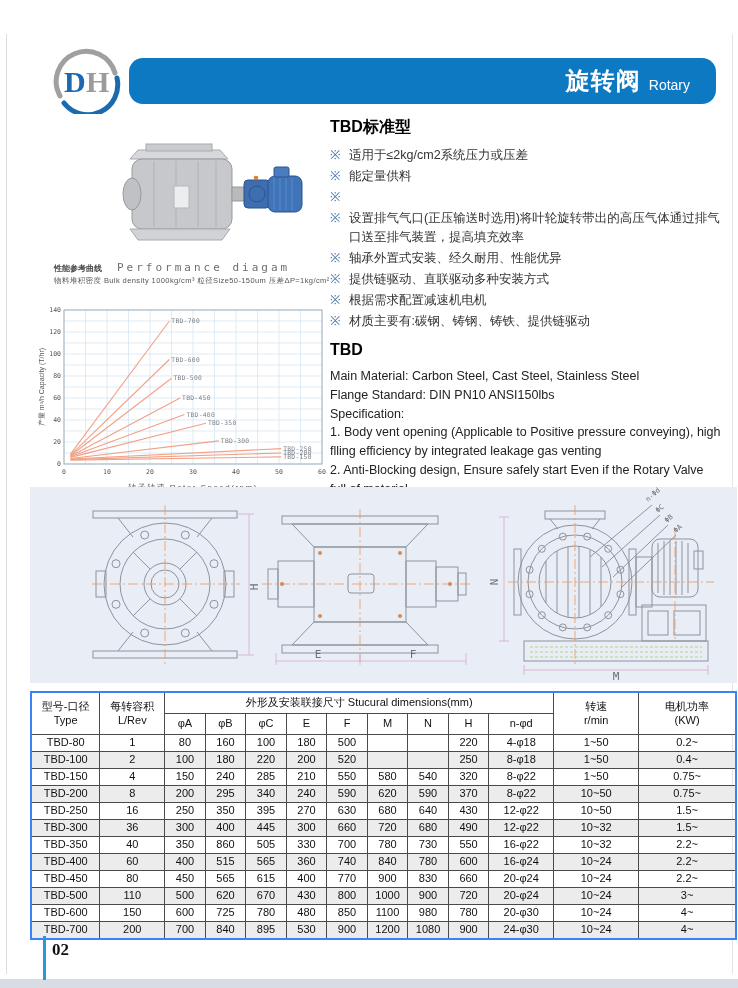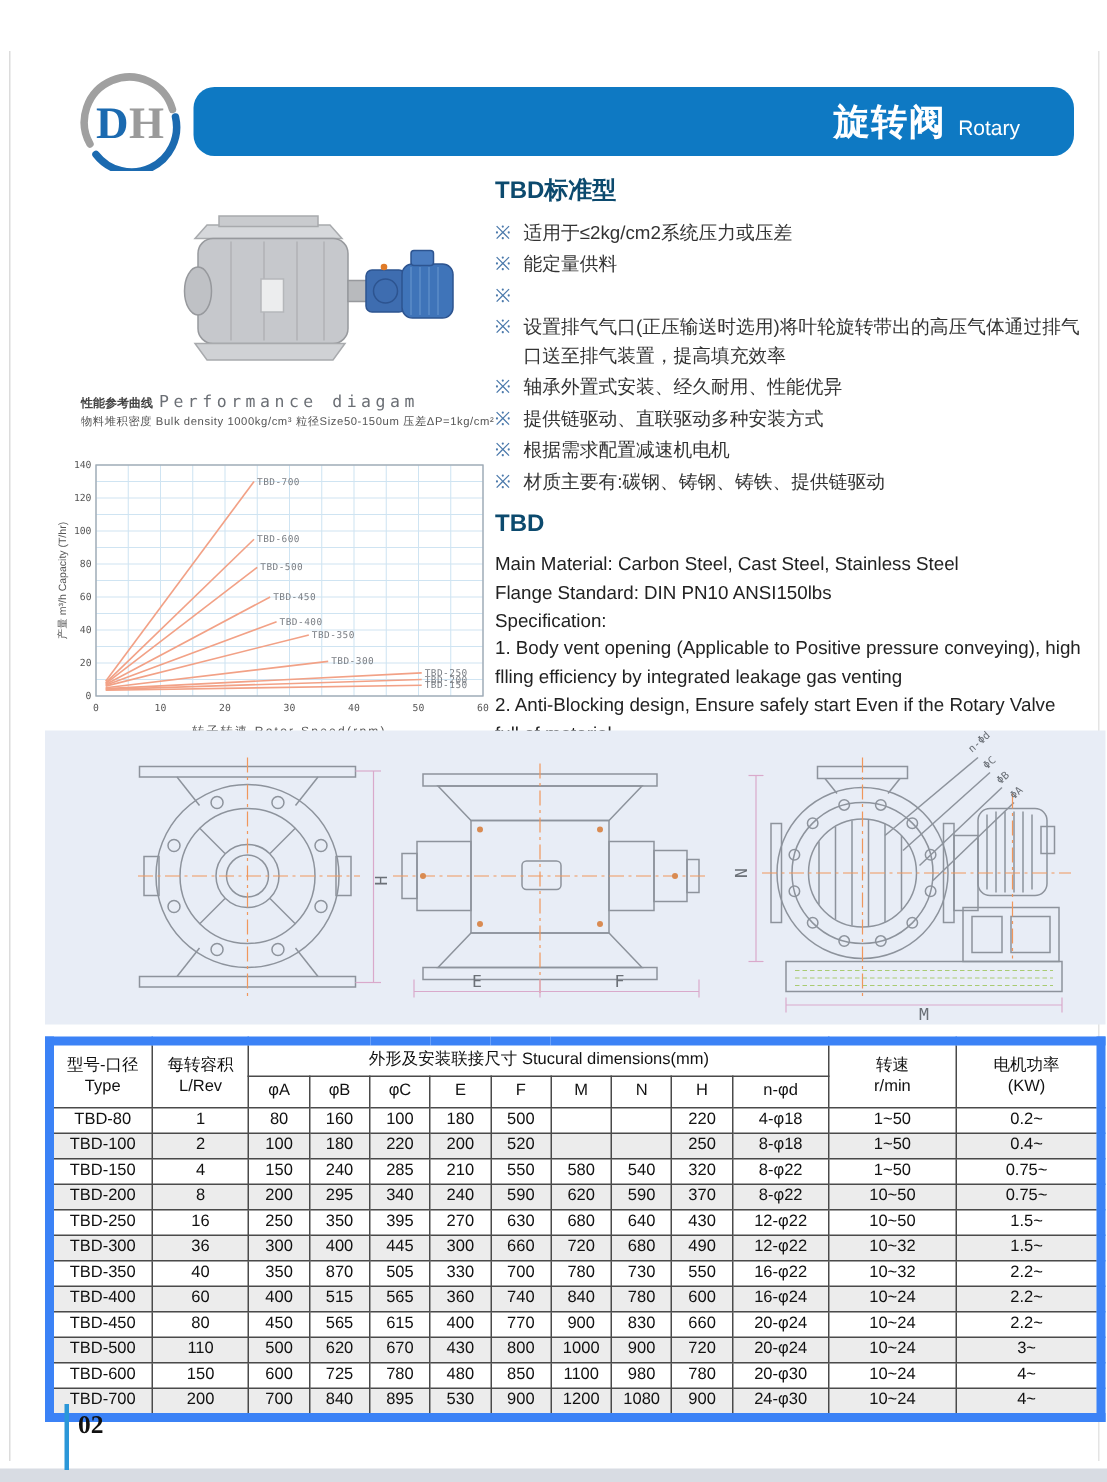--- a/index.html
+++ b/index.html
@@ -10,40 +10,40 @@
   
   .edge-left{position:absolute;left:6px;top:34px;bottom:14px;width:1px;background:#dcdcdc;}
   .edge-right{position:absolute;right:5px;top:34px;bottom:14px;width:1px;background:#e4e4e4;}
   .edge-bottom{position:absolute;left:0;right:0;bottom:0;height:9px;background:#d8dce3;}
 
   
   .logo{position:absolute;left:44px;top:48px;width:86px;height:66px;}
   .banner{
     position:absolute;left:129px;top:58px;width:587px;height:46px;box-sizing:border-box;
     background:#0e79c3;border-radius:14px;display:flex;align-items:center;justify-content:flex-end;
-    padding-right:36px;gap:8px;
+    padding-right:26px;gap:8px;
   }
   .banner-cn{color:#fff;font-size:24px;font-weight:bold;letter-spacing:1px;}
   .banner-en{color:#fff;font-size:14px;align-self:center;margin-top:8px;}
 
   
   .right-col{position:absolute;left:330px;top:117px;width:392px;}
-  .sec-title{color:#0c4a6e;font-size:16px;font-weight:bold;margin:0 0 8px 0;}
+  .sec-title{color:#000000;font-size:16px;font-weight:bold;margin:0 0 8px 0;}
   .sec-title.second{margin-top:11px;}
   ul.features{list-style:none;margin:0;padding:0;font-size:12.5px;color:#333;}
   ul.features li{display:flex;margin-bottom:3px;line-height:1.45;}
   ul.features .mark{width:19px;flex:none;color:#4b79ab;}
   .specs{font-size:12.5px;color:#222;line-height:1.5;}
 
   
   .photo{position:absolute;left:88px;top:134px;width:222px;height:126px;}
 
   
   .chart{position:absolute;left:36px;top:261px;width:296px;}
-  .chart-head{display:flex;align-items:baseline;gap:4px;margin-left:18px;}
+  .chart-head{display:flex;align-items:baseline;gap:15px;margin-left:18px;}
   .ch-cn{font-size:8px;font-weight:bold;color:#444;}
   .ch-en{font-size:11px;color:#6b6f75;letter-spacing:3px;font-family:"DejaVu Sans Mono",monospace;}
   .chart-sub{font-size:7.5px;color:#555;margin:2px 0 18px 18px;letter-spacing:0.4px;}
   .cgrid{stroke:#cfe4f2;stroke-width:0.7;}
   .cframe{stroke:#9fa8b2;fill:none;stroke-width:0.9;}
   .cline{stroke:#f2a186;stroke-width:1.1;fill:none;}
   .ctick{font-size:6.5px;fill:#555;font-family:"DejaVu Sans Mono",monospace;}
   .clabel{font-size:6.3px;fill:#7a7e84;letter-spacing:0.3px;font-family:"DejaVu Sans Mono",monospace;}
   .caxis{font-size:7px;fill:#555;}
   .caxis2{font-size:8px;fill:#555;letter-spacing:1.5px;}
@@ -54,21 +54,21 @@
   .dcl{stroke:#f0975c;stroke-width:0.8;stroke-dasharray:10 3 2 3;fill:none;}
   .ddim{stroke:#d9a9cb;stroke-width:0.8;fill:none;}
   .dgrn{stroke:#a9cb72;stroke-width:0.8;stroke-dasharray:3 2;fill:none;}
   .ddot{fill:#d98b52;stroke:none;}
   .dtxt{fill:#6b7077;font-size:11px;font-family:"DejaVu Sans Mono",monospace;}
   .dtxt-sm{fill:#6b7077;font-size:7px;font-family:"DejaVu Sans Mono",monospace;}
 
   
   .dim-table{
     position:absolute;left:30px;top:691px;width:707px;table-layout:fixed;
-    border-collapse:collapse;font-size:11px;color:#111;text-align:center;border:6px solid #3b82f6;
+    border-collapse:collapse;font-size:11px;color:#111;text-align:center;border:2px solid #3b82f6;
   }
   .dim-table th,.dim-table td{border:1px solid #4a4a4a;padding:1px 2px;font-weight:normal;line-height:1.25;}
   .dim-table thead th{background:#fff;height:18px;}
   .dim-table tbody td{height:14px;}
   .dim-table tbody tr:nth-child(even){background:#ececec;}
 
   
   .pagenum-bar{position:absolute;left:43px;top:936px;width:3px;height:44px;background:#2b97d8;}
   .pagenum{position:absolute;left:52px;top:940px;font-family:"Liberation Serif",serif;font-weight:bold;font-size:17px;color:#111;}
 </style>
@@ -531,21 +531,21 @@
         <td>680</td>
         <td>490</td>
         <td>12-φ22</td>
         <td>10~32</td>
         <td>1.5~</td>
       </tr>
       <tr>
         <td>TBD-350</td>
         <td>40</td>
         <td>350</td>
-        <td>870</td>
+        <td>860</td>
         <td>505</td>
         <td>330</td>
         <td>700</td>
         <td>780</td>
         <td>730</td>
         <td>550</td>
         <td>16-φ22</td>
         <td>10~32</td>
         <td>2.2~</td>
       </tr>

